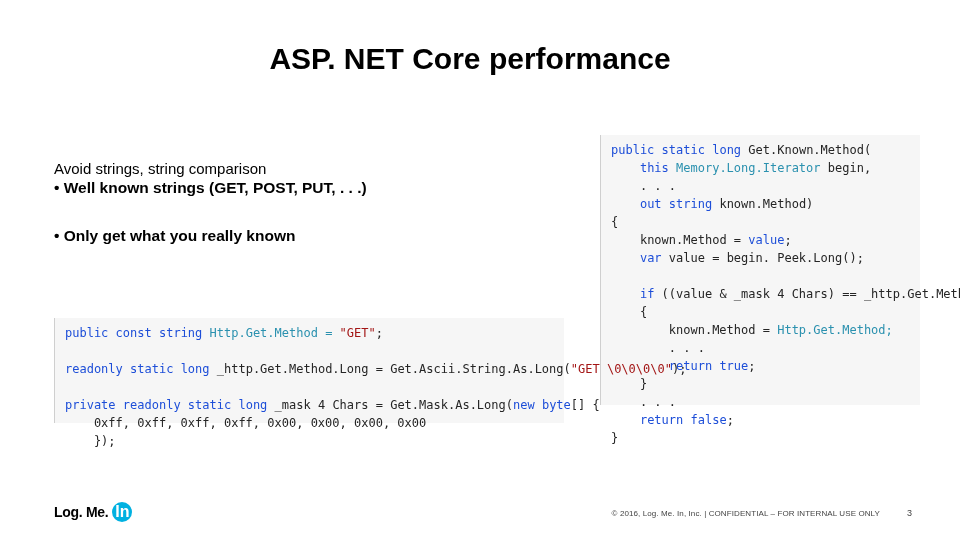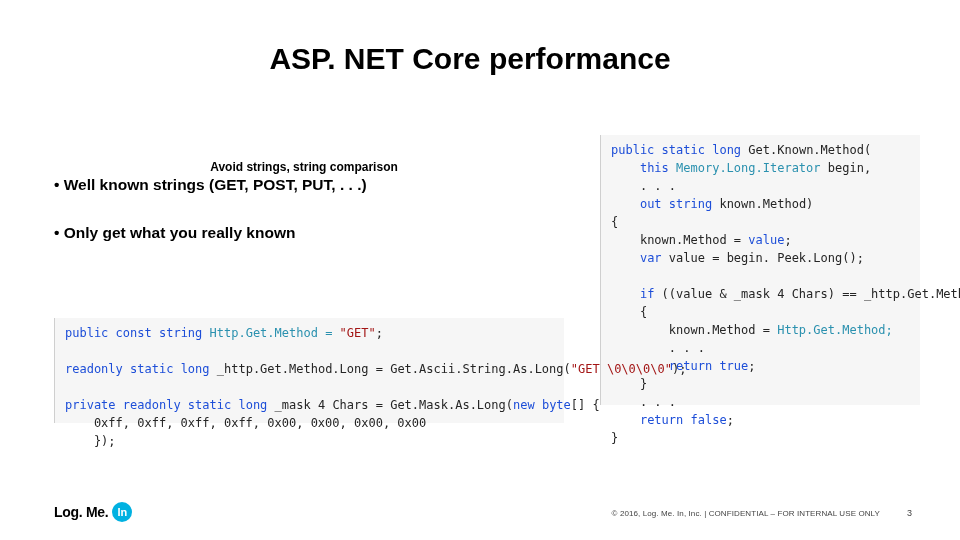--- a/index.html
+++ b/index.html
@@ -1,20 +1,20 @@
 <!DOCTYPE html>
 <html><head>
 <meta charset="utf-8">
 <style>
   * { box-sizing: border-box; margin: 0; padding: 0; }
   html, body { width: 960px; height: 540px; background: #fff; font-family: Arial, Helvetica, sans-serif; color: #000; }
   .slide { position: relative; width: 940px; height: 540px; }
   .title { position: absolute; top: 42px; left: 0; right: 0; text-align: center; font-size: 30px; font-weight: bold; }
   .body { position: absolute; top: 160px; left: 54px; width: 500px; }
-  .h1 { font-size: 12px; font-weight: bold; margin-bottom: 2px; text-align: center; }
+  .h1 { font-size: 15px; font-weight: normal; margin-bottom: 2px; }
   .bul { font-size: 15.5px; margin-bottom: 16px; font-weight: bold; }
   .bul::before { content: "• "; }
   .code-block {
     position: absolute;
     background: #f6f6f6;
     font-family: Consolas, Menlo, monospace;
     font-size: 12px;
     line-height: 1.5;
     color: #252525;
     padding: 6px 10px;
@@ -25,21 +25,21 @@
   .code-left  { top: 318px; left: 54px;  width: 510px; height: 105px; }
   .kw   { color: #1d4ed8; }
   .type { color: #2b91af; }
   .str  { color: #a31515; }
   .footer { position: absolute; bottom: 18px; left: 0; right: 0; height: 30px; }
   .logo { position: absolute; left: 54px; bottom: 0; display: flex; align-items: center; gap: 4px; }
   .logo-text { font-size: 14px; font-weight: bold; letter-spacing: -0.3px; }
   .logo-bubble {
     display: inline-flex; align-items: center; justify-content: center;
     width: 20px; height: 20px; border-radius: 50%;
-    background: #00b1e1; color: #fff; font-size: 11px; font-weight: bold;
+    background: #00b1e1; color: #fff; font-size: 16px; font-weight: bold;
     position: relative;
   }
   .confidential { position: absolute; right: 60px; bottom: 4px; font-size: 8px; color: #444; letter-spacing: 0.1px; }
   .pagenum { position: absolute; right: 28px; bottom: 4px; font-size: 9px; color: #444; }
 </style>
 </head>
 <body>
 
 <div class="slide">
 

